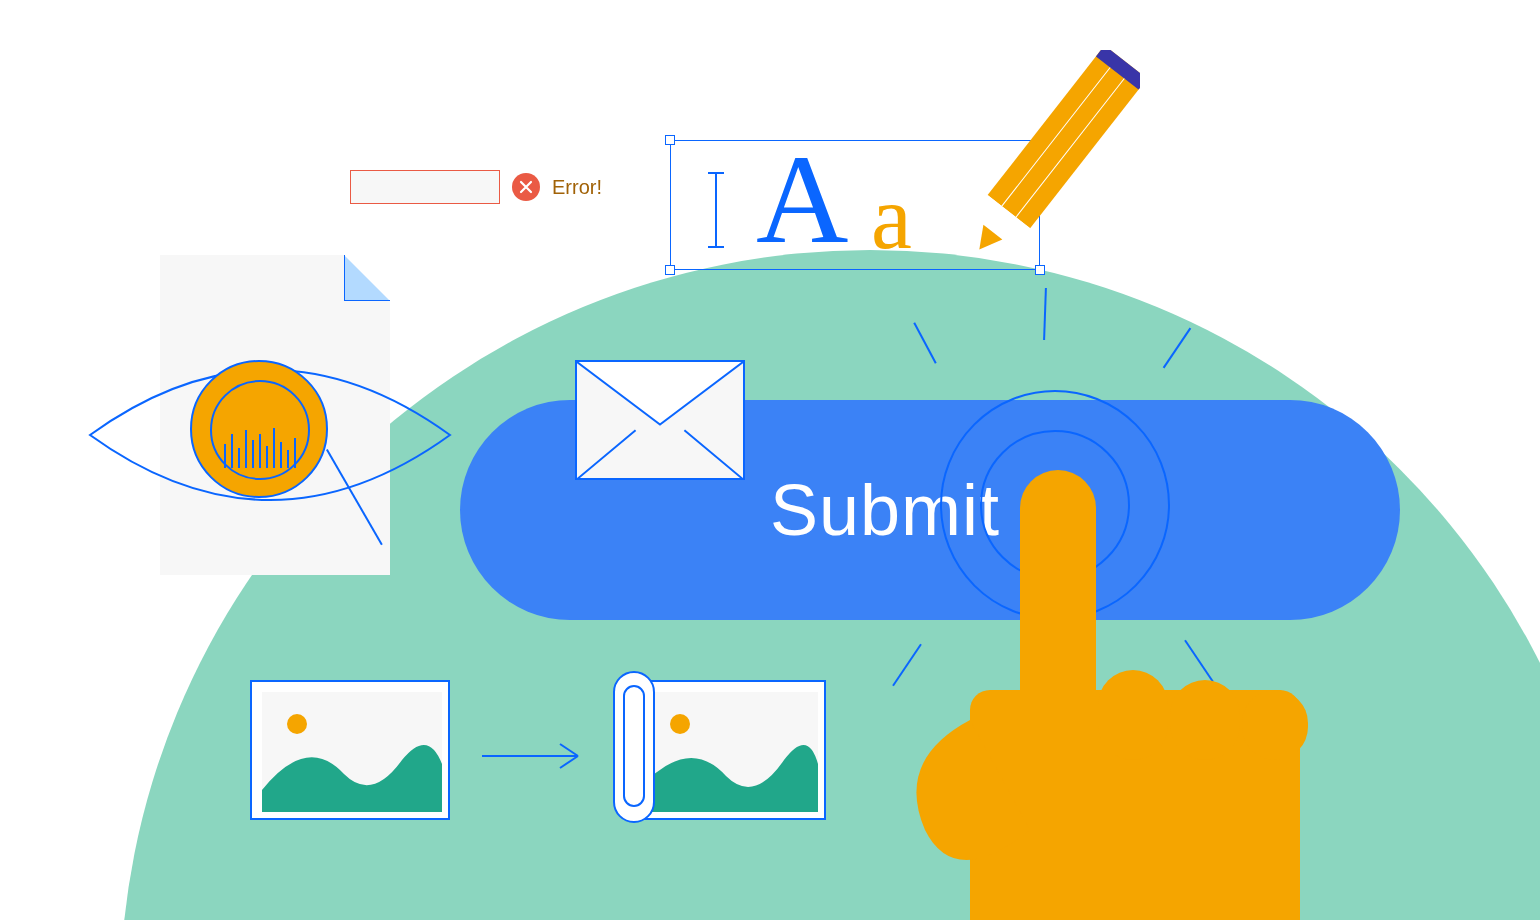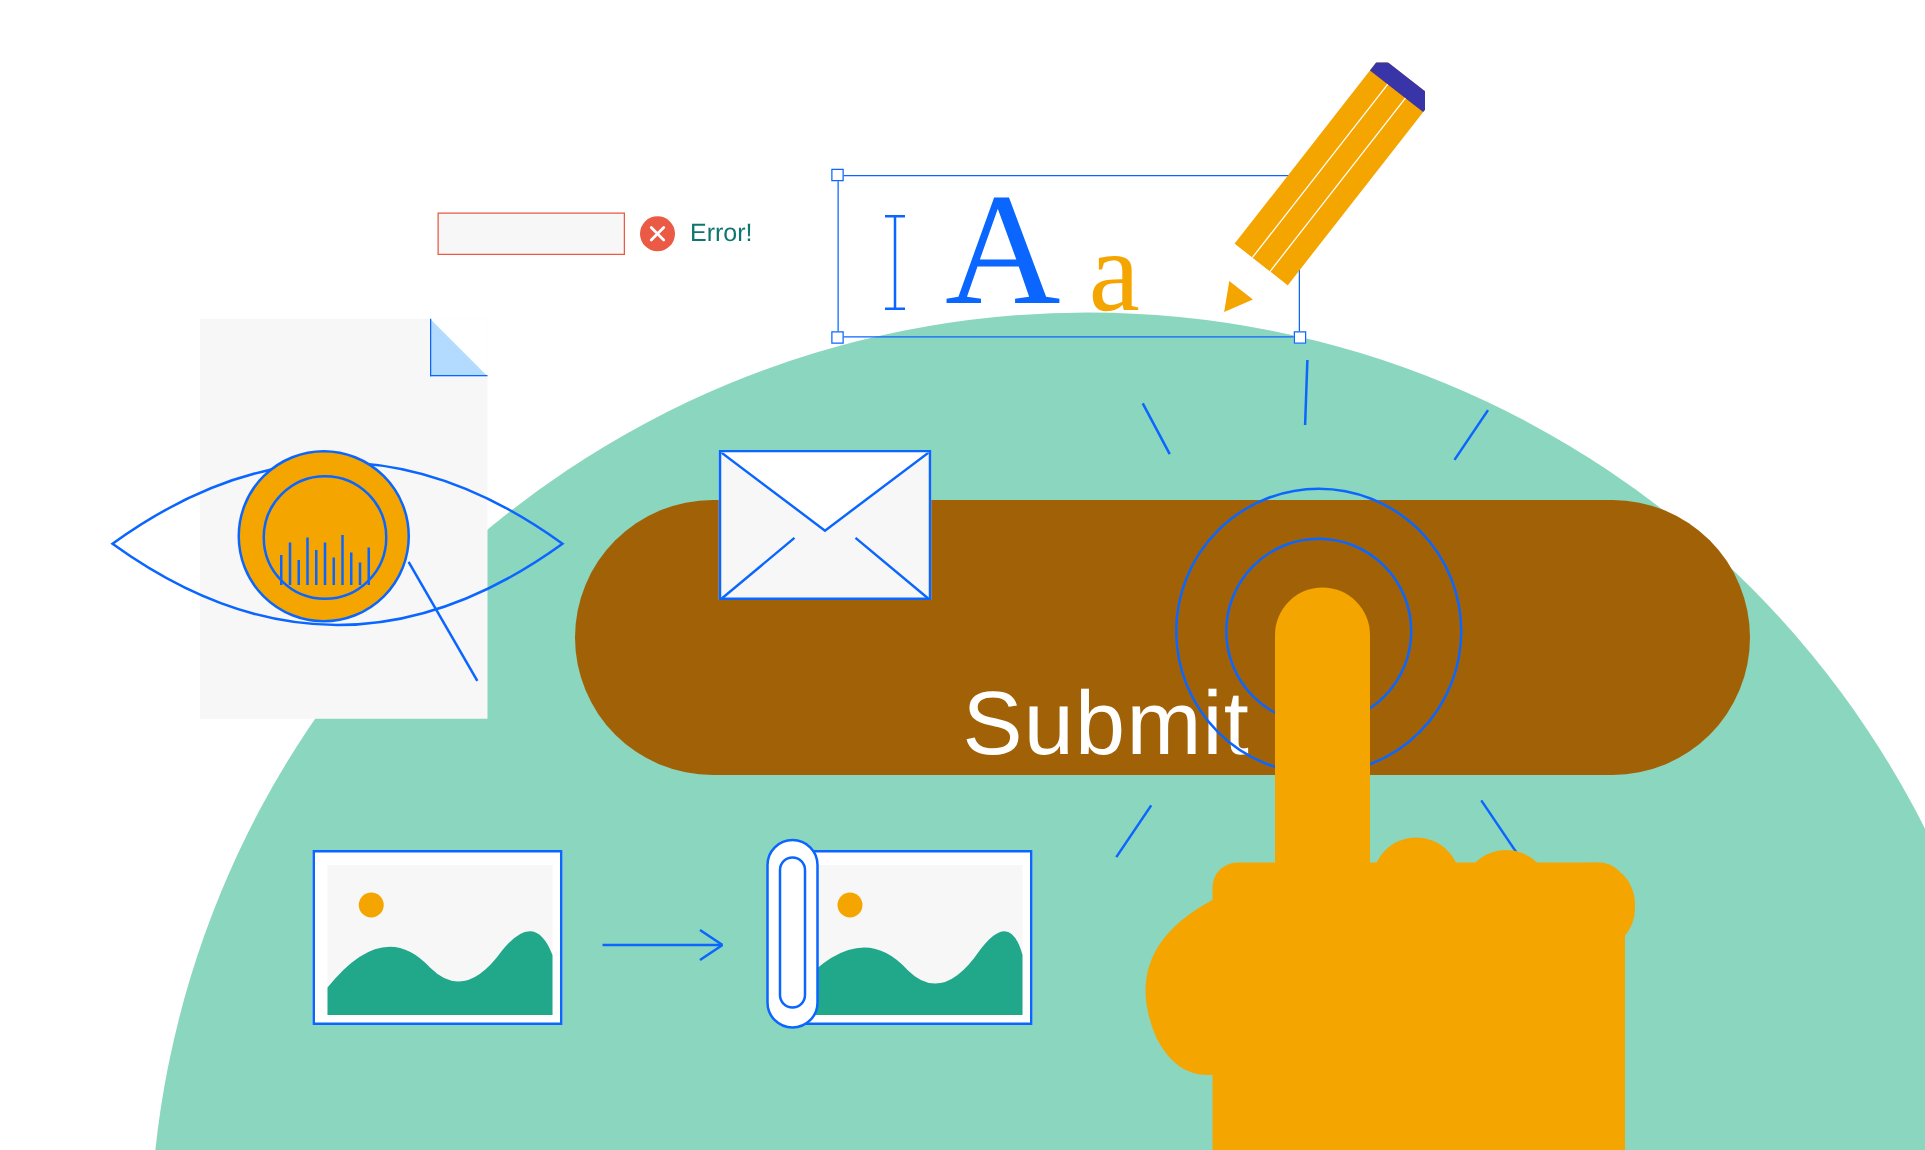--- a/index.html
+++ b/index.html
@@ -46,21 +46,21 @@
       width: 28px;
       height: 28px;
       border-radius: 50%;
       background: #ea5a44;
       display: flex;
       align-items: center;
       justify-content: center;
     }
     .error-icon svg { width: 14px; height: 14px; }
     .error-text {
-      color: #0f766e;
+      color: #a16207;
       font-size: 20px;
     }
 
     
     .text-edit {
       position: absolute;
       left: 670px;
       top: 140px;
     }
     .text-edit .sel-box {
@@ -188,24 +188,24 @@
       background: #0a66ff;
     }
 
     
     .submit-btn {
       position: absolute;
       left: 460px;
       top: 400px;
       width: 940px;
       height: 220px;
-      background: #a16207;
+      background: #3b82f6;
       border-radius: 110px;
       display: flex;
-      align-items: flex-end;
+      align-items: center;
     }
     .submit-label {
       color: #ffffff;
       font-size: 72px;
       font-weight: 300;
       margin-left: 310px;
       letter-spacing: 1px;
     }
 
     

